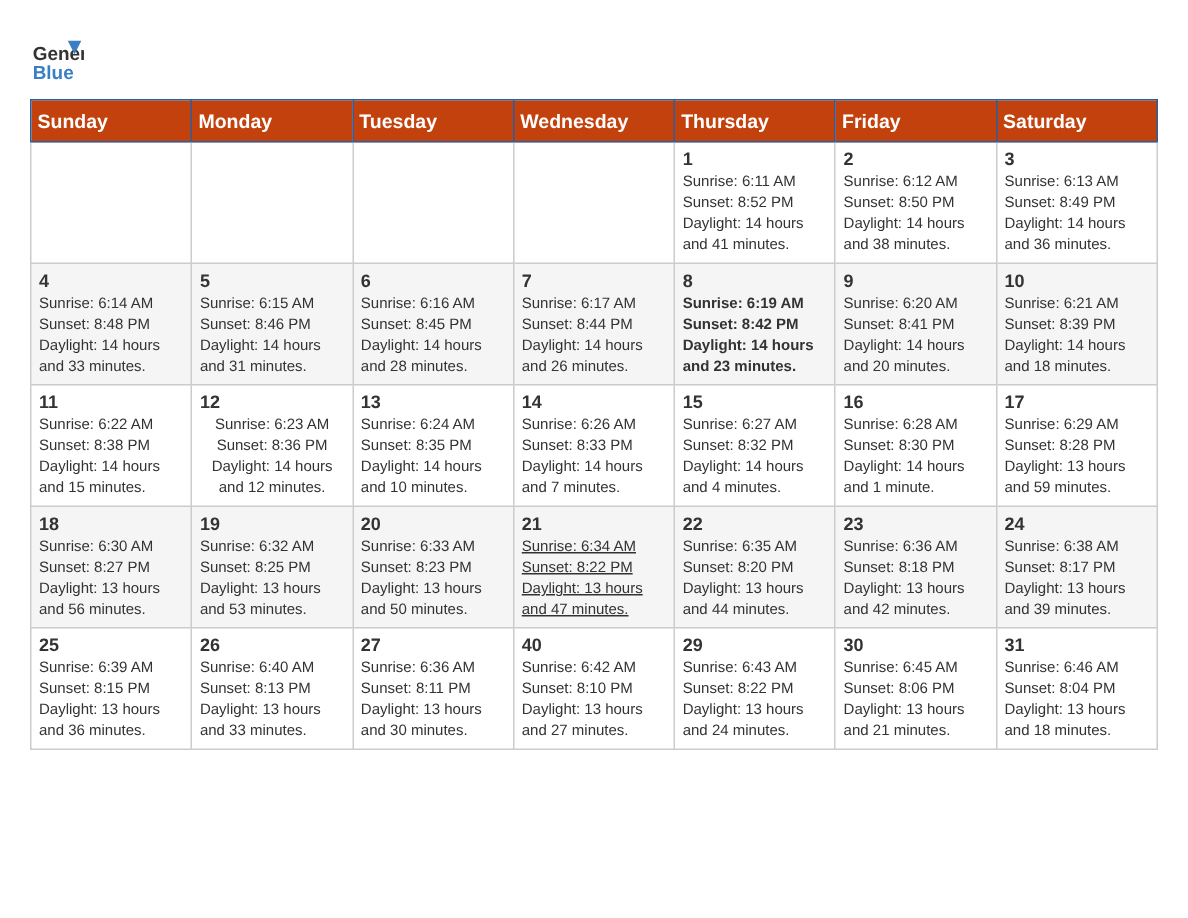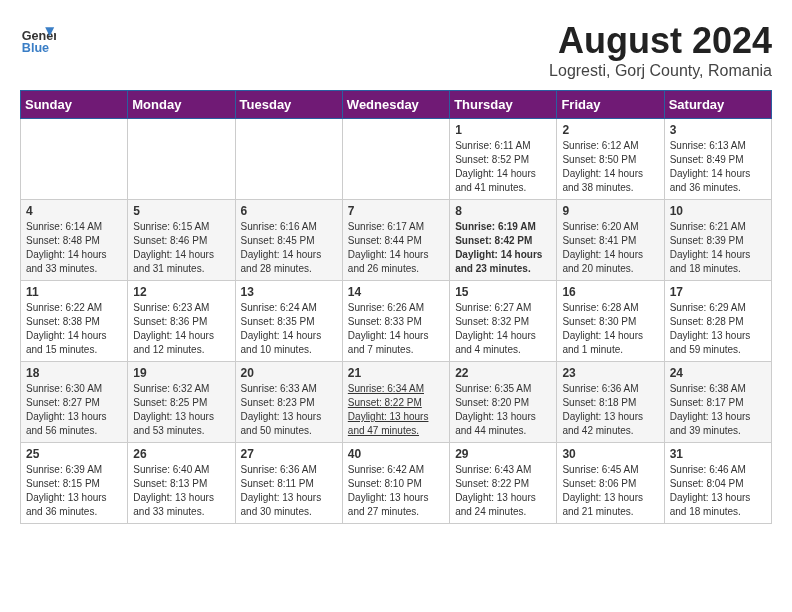--- a/index.html
+++ b/index.html
@@ -37,21 +37,21 @@
       font-size: 16px;
       color: #444;
       font-weight: normal;
     }
     .calendar {
       width: 100%;
       border-collapse: collapse;
       border: 1px solid #ccc;
     }
     .calendar th {
-      background-color: #701a75;
+      background-color: #c2410c;
       color: #fff;
       padding: 6px 4px;
       text-align: left;
       font-size: 13px;
       border: 1px solid #2a5fa0;
     }
     .calendar td {
       vertical-align: top;
       border: 1px solid #ccc;
       padding: 4px 5px;
@@ -85,24 +85,20 @@
 </head>
 <body>
 
 <div class="header-area">
   <div class="logo">
     <svg class="logo-icon" viewBox="0 0 40 40">
       <text x="2" y="22" font-size="14" font-weight="bold" fill="#333">General</text>
       <text x="2" y="36" font-size="14" font-weight="bold" fill="#3a7ec6">Blue</text>
       <polygon points="28,8 38,8 33,18" fill="#3a7ec6"></polygon>
     </svg>
-  </div>
-  <div class="title-area">
-    <h1>August 2024</h1>
-    <h2>Logresti, Gorj County, Romania</h2>
   </div>
 </div>
 
 <table class="calendar">
   <thead>
     <tr>
       <th>Sunday</th>
       <th>Monday</th>
       <th>Tuesday</th>
       <th>Wednesday</th>
@@ -182,21 +178,21 @@
       </tr>
       <tr>
         <td>
           <span class="day-num">11</span>
           <div class="day-info" style="white-space: pre-line;">Sunrise: 6:22 AM
 Sunset: 8:38 PM
 Daylight: 14 hours and 15 minutes.</div>
         </td>
         <td>
           <span class="day-num">12</span>
-          <div class="day-info" style="white-space: pre-line;">Sunrise: 6:23 AM
+          <div class="day-info" style="white-space: pre-line; text-align: center;">Sunrise: 6:23 AM
 Sunset: 8:36 PM
 Daylight: 14 hours and 12 minutes.</div>
         </td>
         <td>
           <span class="day-num">13</span>
           <div class="day-info" style="white-space: pre-line;">Sunrise: 6:24 AM
 Sunset: 8:35 PM
 Daylight: 14 hours and 10 minutes.</div>
         </td>
         <td>

